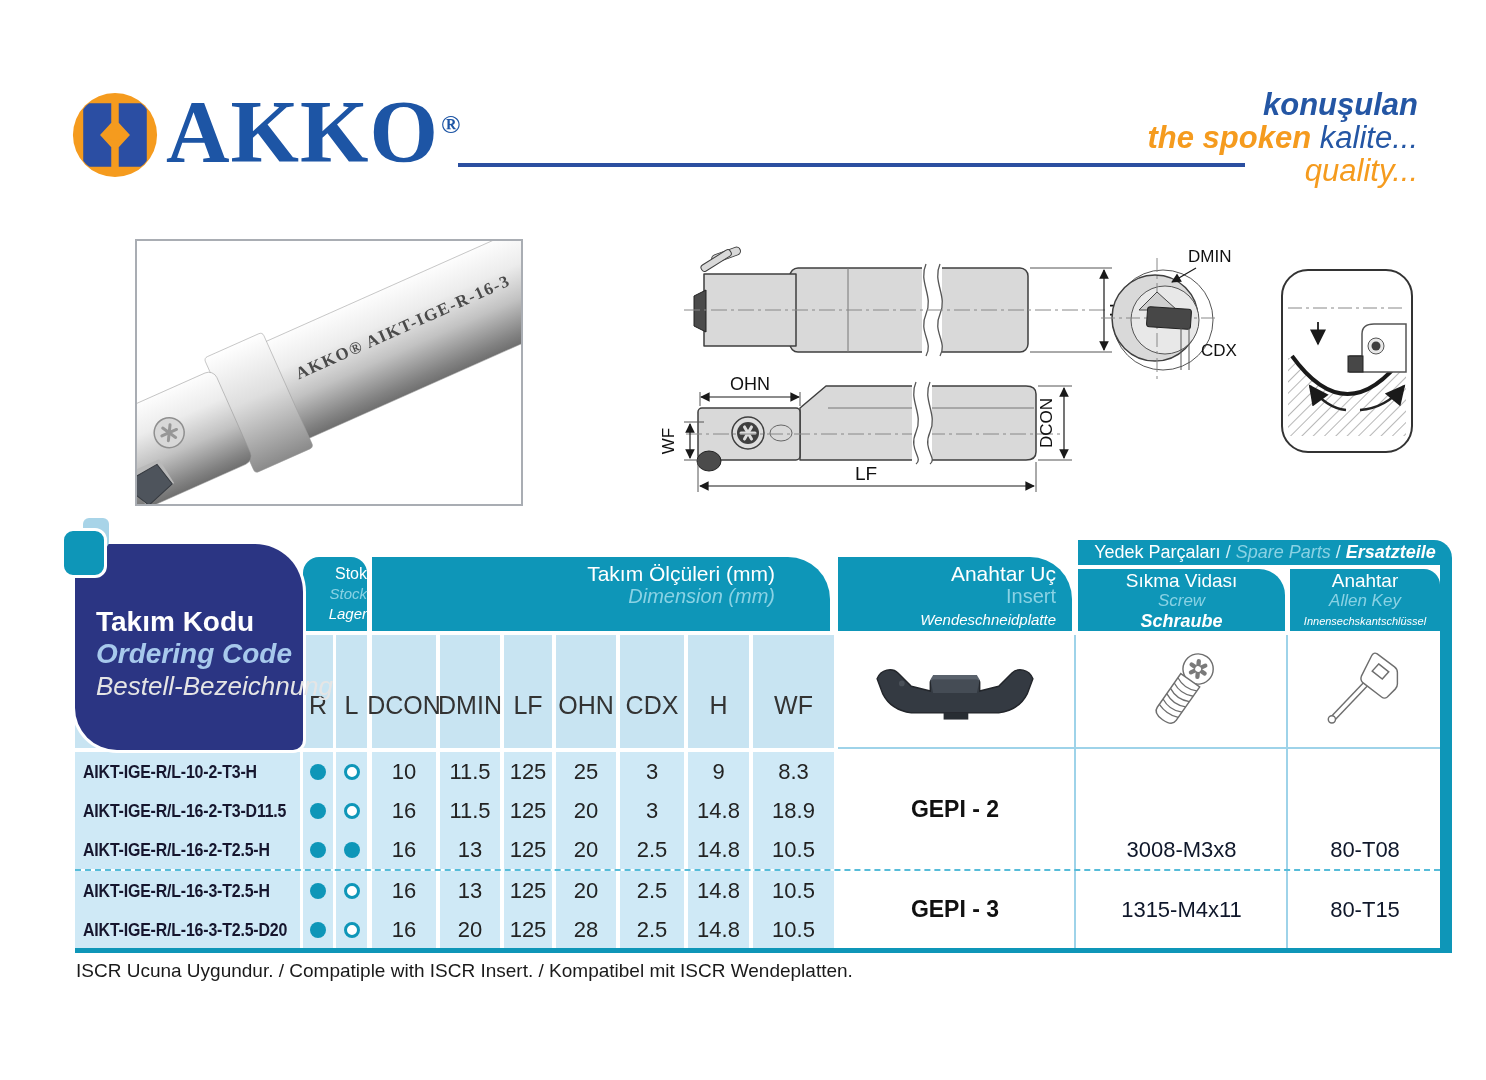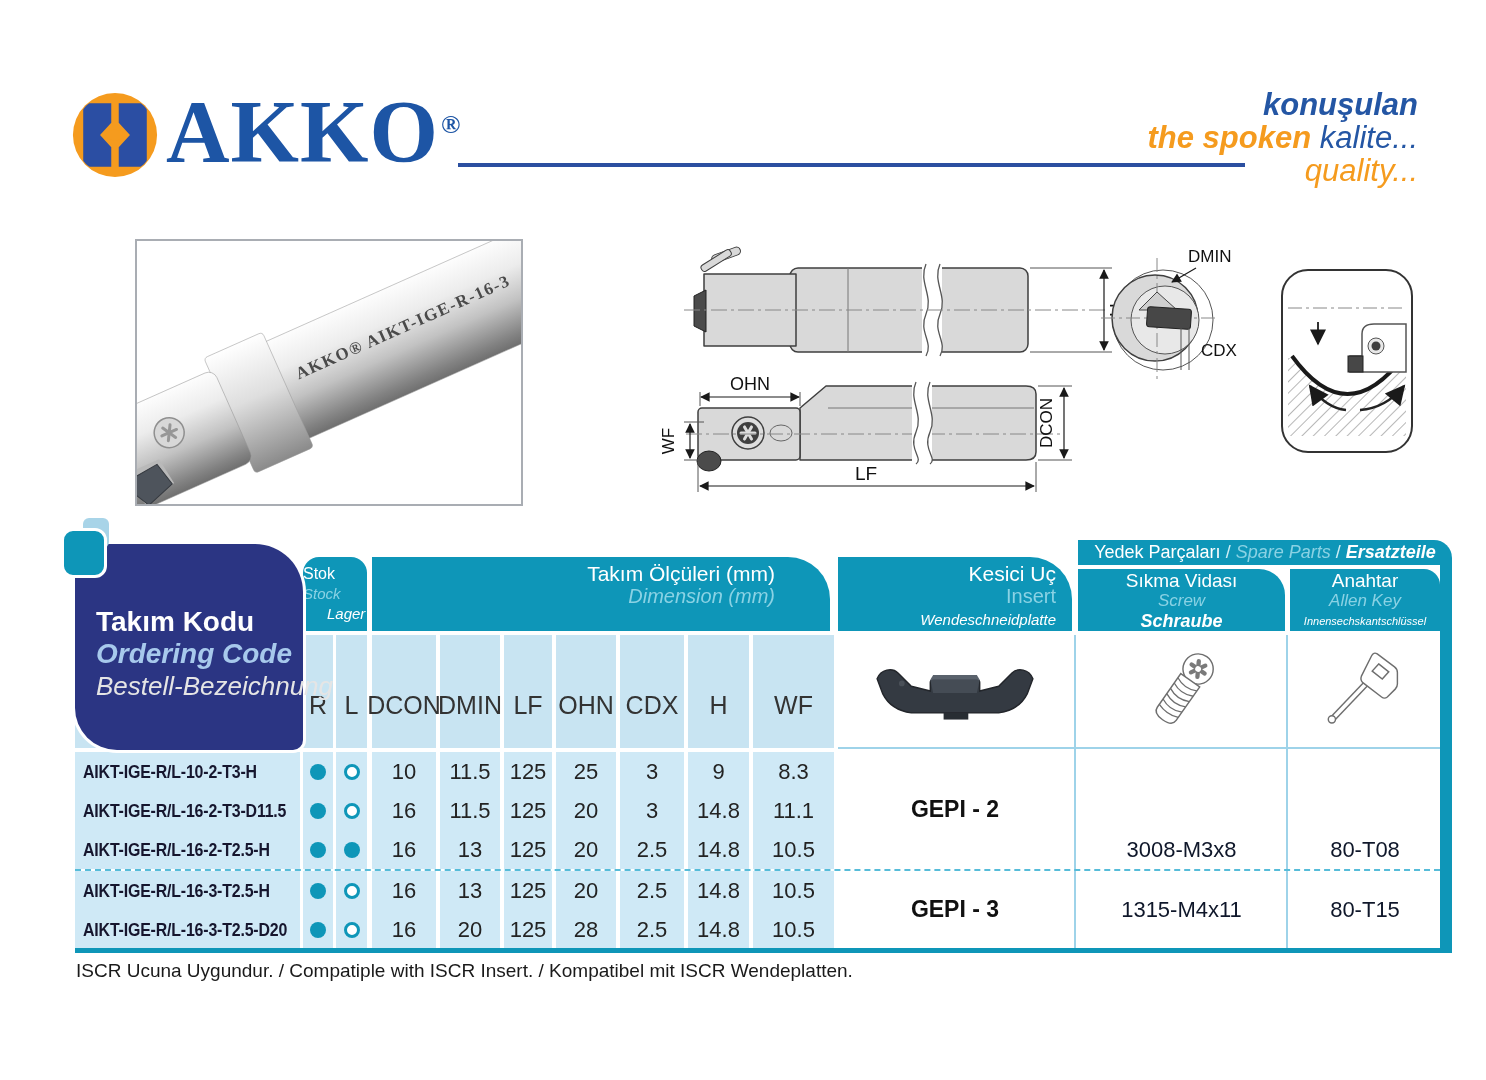--- a/index.html
+++ b/index.html
@@ -47,21 +47,21 @@
                  border:3px solid #fff; border-radius:12px; z-index:7; }
 
   .navy-box { left:0; top:4px; width:228px; height:206px; background:var(--navy);
               border-radius:34px 48px 10px 42px; box-shadow:0 0 0 3px #fff; z-index:5; }
   .navy-text { position:absolute; left:21px; top:62px; line-height:32px; white-space:nowrap; }
   .nb-tr { color:#fff; font-weight:bold; font-size:28px; }
   .nb-en { color:#a7c9ec; font-weight:bold; font-style:italic; font-size:28px; }
   .nb-de { color:#e5e5e5; font-style:italic; font-size:26px; }
 
   .hdr-stok { left:228px; top:17px; width:64px; height:74px; background:var(--teal);
-              border-radius:16px 16px 0 0; text-align:left; padding-top:7px;
+              border-radius:16px 16px 0 0; text-align:right; padding-top:7px;
               line-height:20px; font-size:16px; color:#fff; }
   .hdr-stok .mid { color:var(--lite); font-style:italic; font-size:15px; }
   .hdr-stok .de  { font-style:italic; font-size:15px;margin-left:24px; }
 
   .band { background:var(--teal); color:#fff; }
   .hdr-dims { left:297px; top:17px; width:458px; height:74px; border-radius:0 42px 0 0;
               text-align:right; padding:5px 55px 0 0; line-height:23px; font-size:21px; }
   .hdr-dims .mid { color:var(--lite); font-style:italic; font-size:20px; }
   .hdr-dims .de  { font-style:italic; font-size:19px; }
 
@@ -311,21 +311,21 @@
     <div class="mid">Stock</div>
     <div class="de">Lager</div>
   </div>
 
   <div class="hdr-dims band">
     <div>Takım Ölçüleri (mm)</div>
     <div class="mid">Dimension (mm)</div>
   </div>
 
   <div class="hdr-insert band">
-    <div>Kesici Uç</div>
+    <div>Anahtar Uç</div>
     <div class="mid">Insert</div>
     <div class="de">Wendeschneidplatte</div>
   </div>
 
   <div class="hdr-spare band">
     <span>Yedek Parçaları</span>
     <span class="sep">/</span>
     <span class="mid">Spare Parts</span>
     <span class="sep">/</span>
     <span class="de">Ersatzteile</span>
@@ -432,21 +432,21 @@
         </div>
       <div class="c w-l">
           <span class="dot open"></span>
         </div>
       <div class="c w-dcon">16</div>
       <div class="c w-dmin">11.5</div>
       <div class="c w-lf">125</div>
       <div class="c w-ohn">20</div>
       <div class="c w-cdx">3</div>
       <div class="c w-h">14.8</div>
-      <div class="c w-wf">11.1</div>
+      <div class="c w-wf">18.9</div>
     </div>
     <div class="row cols" style="top:78px">
       <div class="c name w-name">
           <span>AIKT-IGE-R/L-16-2-T2.5-H</span>
         </div>
       <div class="c w-r">
           <span class="dot filled"></span>
         </div>
       <div class="c w-l">
           <span class="dot filled"></span>

